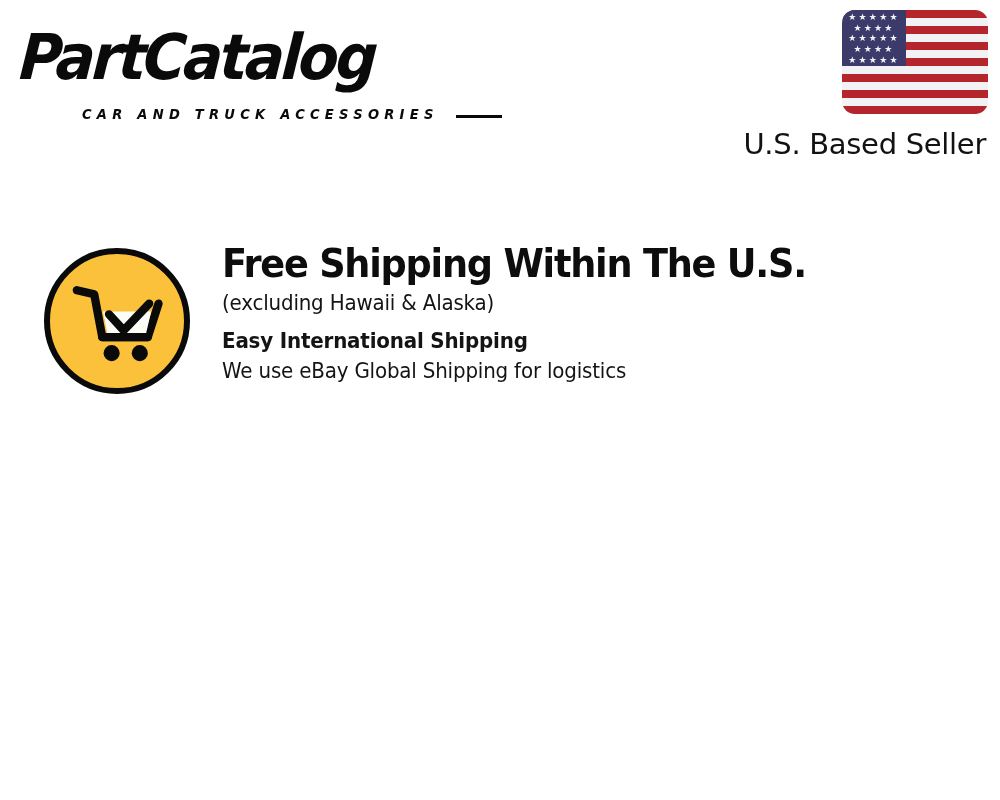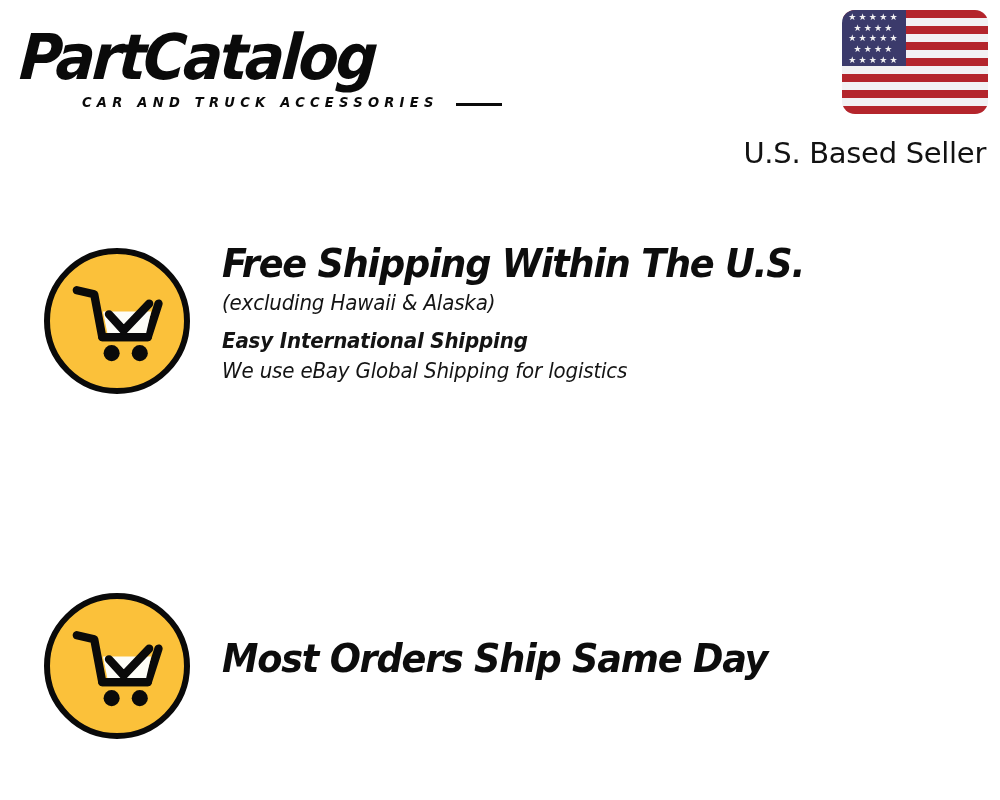--- a/index.html
+++ b/index.html
@@ -43,21 +43,21 @@
     color: #0a0a0a;
     transform: scaleX(0.93) skewX(-4deg);
     transform-origin: left top;
     white-space: nowrap;
     margin: 0;
     padding: 0;
   }
   .logo-tagline-row {
     position: absolute;
     left: 60px;
-    top: 68px;
+    top: 80px;
     display: flex;
     align-items: center;
     width: 420px;
   }
   .logo-tagline {
     font-family: "DejaVu Sans", sans-serif;
     font-weight: 700;
     font-style: italic;
     font-size: 13.5px;
     letter-spacing: 5.4px;
@@ -118,40 +118,39 @@
     letter-spacing: 2.2px;
     text-align: center;
     padding-top: 2px;
     box-sizing: border-box;
     font-family: "DejaVu Sans", sans-serif;
   }
   .flag .stars div { height: 10.7px; white-space: nowrap; }
   .flag .stars div.offset { padding-left: 0px; letter-spacing: 2.2px; }
   .seller-text {
     display: block;
-    margin-top: 18px;
+    margin-top: 9px;
     font-family: "DejaVu Sans", sans-serif;
     font-weight: 400;
     font-size: 29px;
     line-height: 34px;
     letter-spacing: -0.3px;
     color: #121212;
     white-space: nowrap;
     text-align: right;
     padding-right: 2px;
   }
 
   
   .features {
     position: absolute;
     left: 0;
     top: 0;
     width: 885px;
     height: 800px;
-    font-style: italic;
   }
   .feature-row {
     position: absolute;
     left: 0;
     width: 1000px;
   }
   .feature-row.r1 { top: 240px; height: 170px; }
   .feature-row.r2 { top: 415px; height: 160px; }
   .feature-row.r3 { top: 585px; height: 160px; }
 
@@ -268,33 +267,14 @@
     <div class="feature-text">
       <div class="headline">Free Shipping Within The U.S.</div>
       <div class="subline">(excluding Hawaii &amp; Alaska)</div>
       <div class="sub-gap"></div>
       <div class="subline bold">Easy International Shipping</div>
       <div class="subline">We use eBay Global Shipping for logistics</div>
     </div>
   </div>
 
 
-  <div class="feature-row r3">
-    <div class="icon-badge">
-      <svg viewBox="0 0 100 100" aria-hidden="true">
-        <g fill="none" stroke="#0a0a0a" stroke-width="6.2" stroke-linecap="round" stroke-linejoin="round">
-          <path d="M20 27 L33 30 L39 62 L73 62 L81 37"></path>
-        </g>
-        <path d="M39.5 43 L75.5 43 L71.5 60 L43 60 Z" fill="#fdfdf7"></path>
-        <g fill="none" stroke="#0a0a0a" stroke-width="6.2" stroke-linecap="round" stroke-linejoin="round">
-          <path d="M39 62 L73 62"></path>
-          <path d="M44 45 L55 57 L74 37"></path>
-        </g>
-        <circle cx="46" cy="74" r="6" fill="#0a0a0a"></circle>
-        <circle cx="67" cy="74" r="6" fill="#0a0a0a"></circle>
-      </svg>
-    </div>
-    <div class="feature-text">
-      <div class="headline">Most Orders Ship Same Day</div>
-    </div>
-  </div>
 
 </div>
 
 </body></html>

